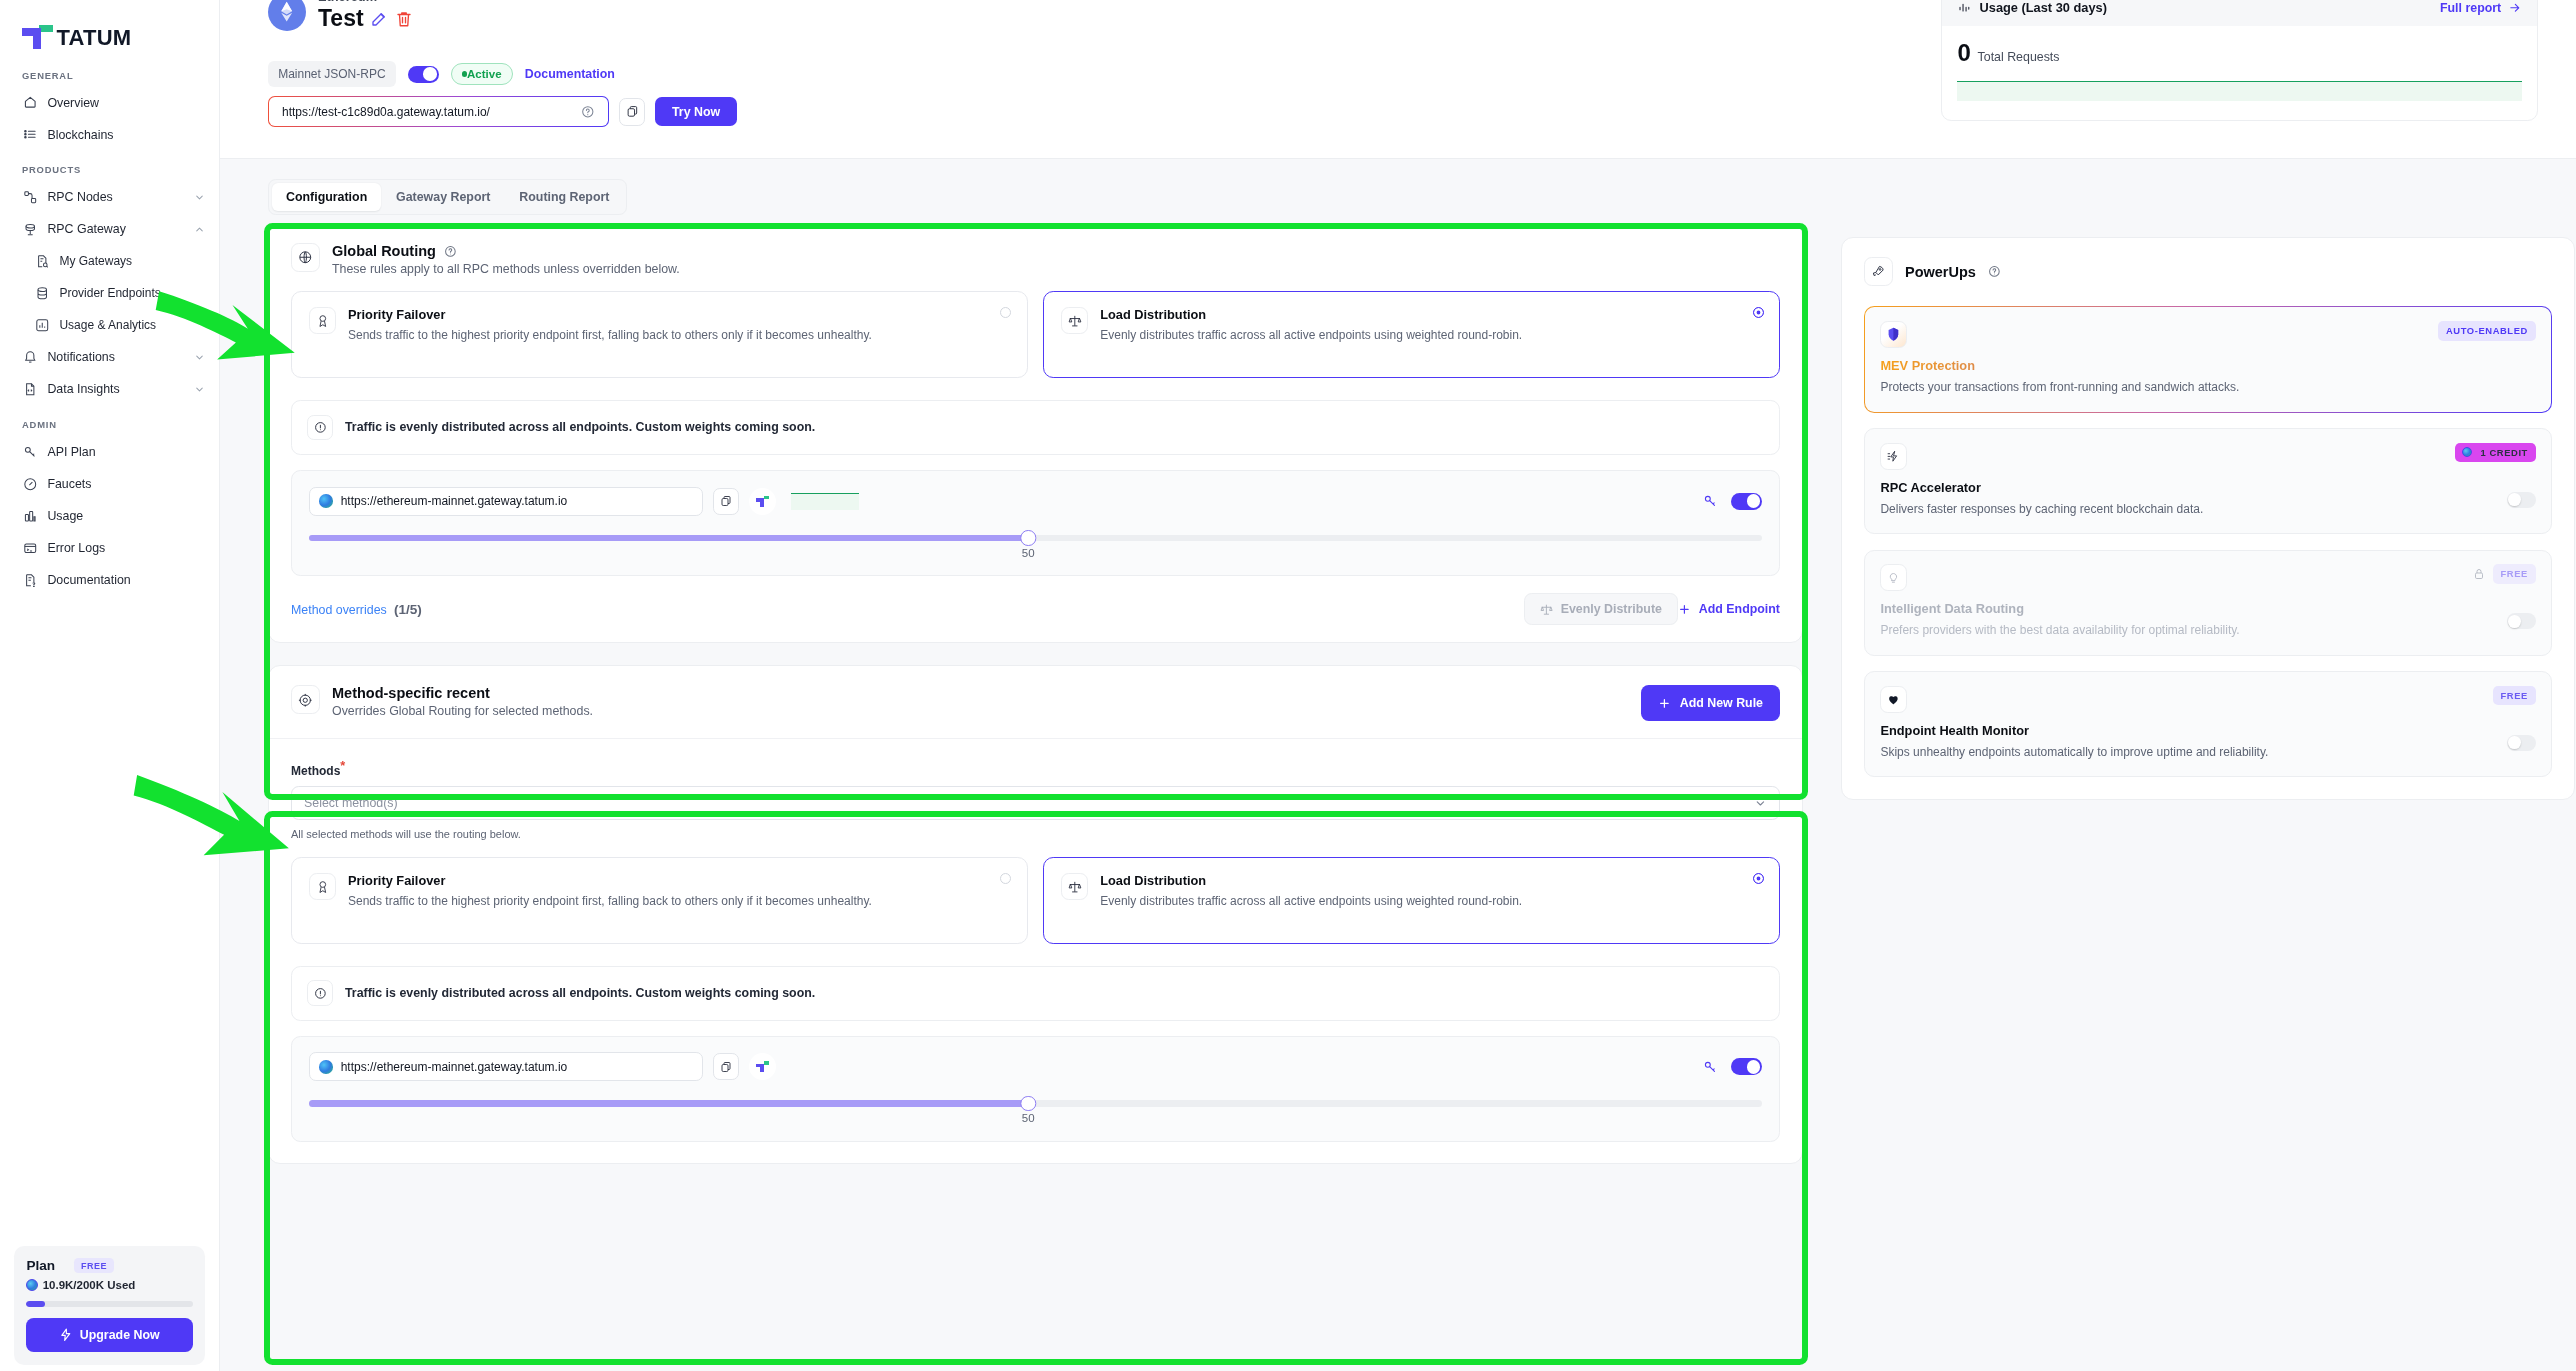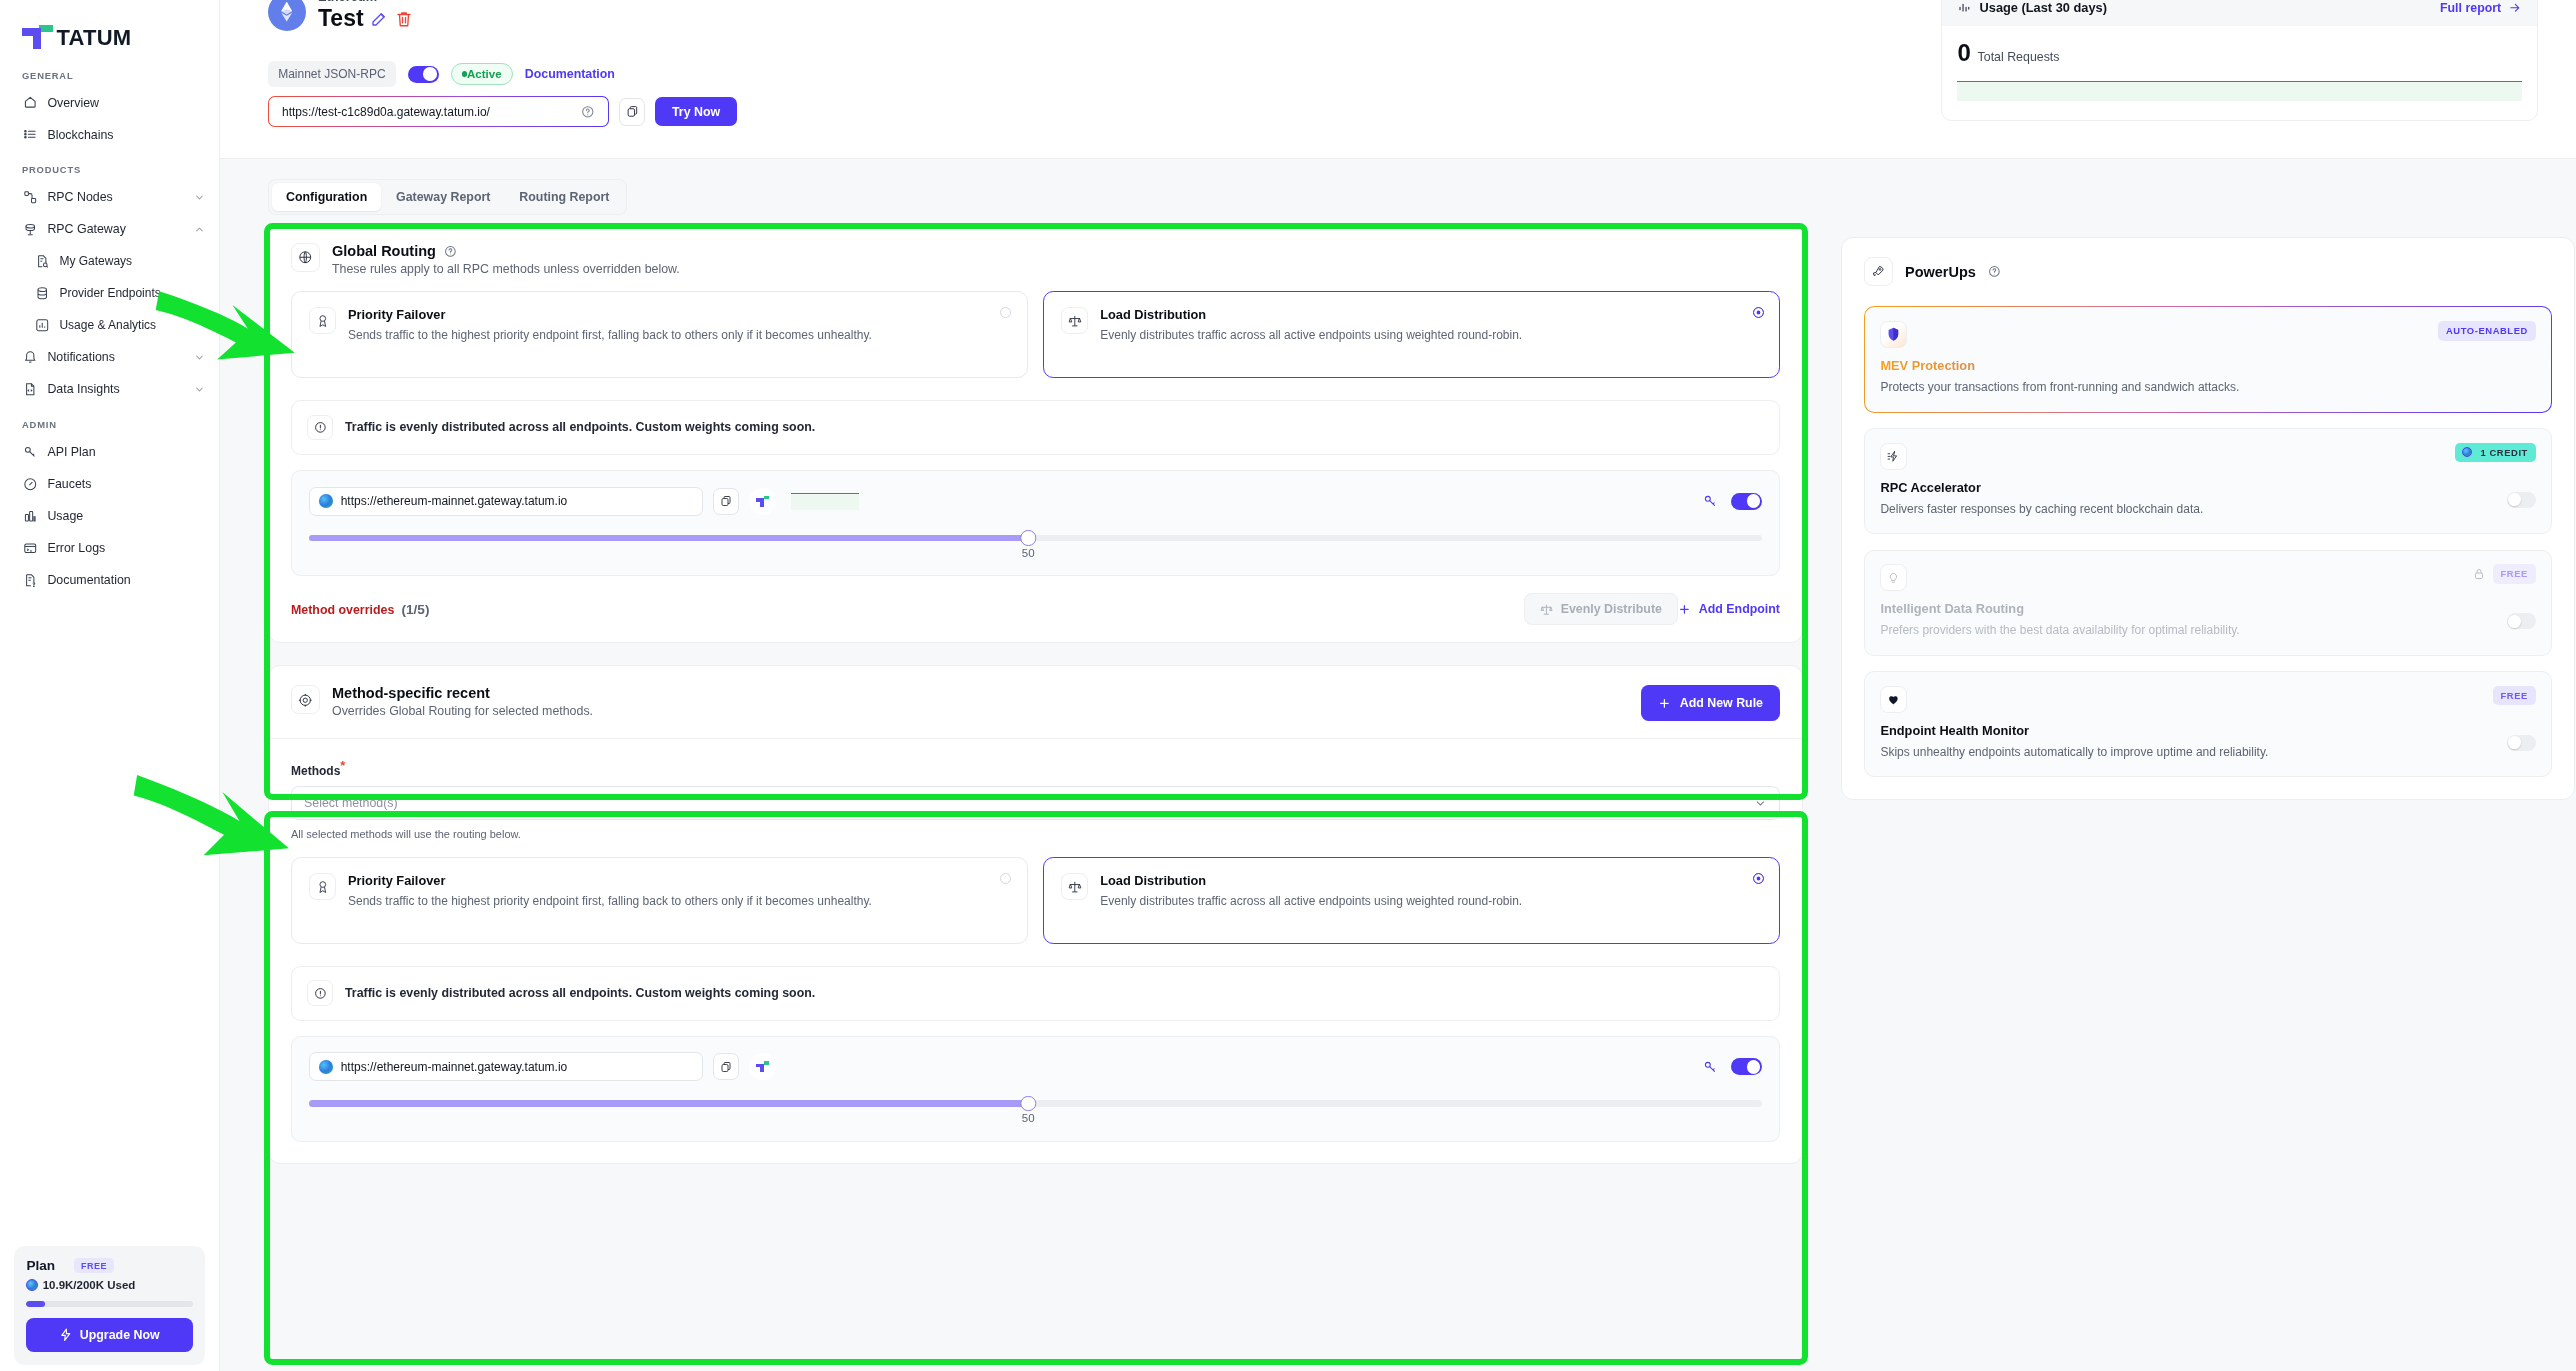--- a/index.html
+++ b/index.html
@@ -183,21 +183,21 @@
   .ep-sw { width: 31px; height: 17px; border-radius: 9.4px; background: #4f39f6; position: relative; cursor: pointer; }
   .ep-sw i { position: absolute; right: 1.7px; top: 1.7px; width: 13.6px; height: 13.6px; border-radius: 50%; background: #fff; }
 
   .slider-wrap { margin-top: 19px; position: relative; padding-bottom: 22px; }
   .slider-track { height: 6.8px; border-radius: 4.3px; background: #eceef1; position: relative; }
   .slider-fill { position: absolute; left: 0; top: 0; height: 6.8px; border-radius: 4.3px; background: #a79bf7; width: 49.5%; }
   .slider-knob { position: absolute; left: 49.5%; top: -4.3px; width: 15.4px; height: 15.4px; border-radius: 50%; background: #fff; border: 1.7px solid #8d7df3; transform: translateX(-50%); cursor: pointer; }
   .slider-val { position: absolute; left: 49.5%; top: 12px; transform: translateX(-50%); font-size: 11.5px; color: #5d6474; }
 
   .panel-foot { display: flex; align-items: center; padding: 17px 22px 17px 22px; }
-  .mo-link { color: #b91c1c; font-size: 12.4px; font-weight: 700; cursor: pointer; }
+  .mo-link { color: #3b82f6; font-size: 12.4px; font-weight: 400; cursor: pointer; }
   .mo-count { color: #5d6474; font-weight: 600; margin-left: 3.4px; }
   .foot-right { margin-left: auto; display: flex; align-items: center; gap: 0; }
   .btn-even {
     height: 32px; padding: 0 15.4px; border: 0.9px solid #eceef1; background: #f6f7f9;
     color: #a8adb8; font-size: 12.4px; font-weight: 600; border-radius: 7.7px;
     display: flex; align-items: center; gap: 7.7px; cursor: not-allowed; font-family: inherit;
   }
   .btn-add { color: #4f39f6; font-size: 12.4px; font-weight: 700; display: flex; align-items: center; gap: 7.7px; cursor: pointer; }
 
   
@@ -228,21 +228,21 @@
       linear-gradient(110deg,#f6a01a 0%, #c767a8 45%, #4f39f6 100%) border-box;
   }
   .pu-top { display: flex; align-items: flex-start; }
   .pu-ic { width: 27px; height: 27px; border-radius: 7.7px; border: 0.9px solid #eceef1; background: #fff; display: flex; align-items: center; justify-content: center; flex:0 0 27px; }
   .pu-ic.mev { background: linear-gradient(140deg,#ffffff 40%, #fde6cf 100%); }
   .pu-badges { margin-left: auto; display: flex; align-items: center; gap: 7.7px; }
   .badge {
     font-size: 9.4px; font-weight: 800; letter-spacing: 0.6px; padding: 4.3px 7.7px; border-radius: 5.1px;
   }
   .badge.auto { background: #e7e4fe; color: #4f39f6; }
-  .badge.credit { background: #5eead4; color: #2b3040; display: flex; align-items: center; gap: 8px; }
+  .badge.credit { background: #d946ef; color: #2b3040; display: flex; align-items: center; gap: 8px; }
   .badge.free { background: #e7e4fe; color: #6b5bf2; }
   .badge.free.dim { background: #eeecfd; color: #a79bf7; }
   .lock-ic { color: #b5bac4; width: 12px; height: 12px; }
   .pu-name { font-size: 12.8px; font-weight: 700; margin-top: 10.2px; }
   .pu-name.mev { background: linear-gradient(90deg,#f6a01a 0%, #a35ab9 50%, #4f39f6 100%); -webkit-background-clip: text; background-clip: text; color: transparent; }
   .pu-name.normal { color: #0b0e14; }
   .pu-name.dim { color: #aeb3bd; }
   .pu-desc { font-size: 12px; color: #5d6474; margin-top: 6px; line-height: 17px; }
   .pu-desc.dim { color: #b5bac4; }
   .pu-toggle { position: absolute; right: 15.4px; bottom: 25.6px; width: 29px; height: 16px; border-radius: 9.4px; background: #eceef1; cursor: pointer; }

